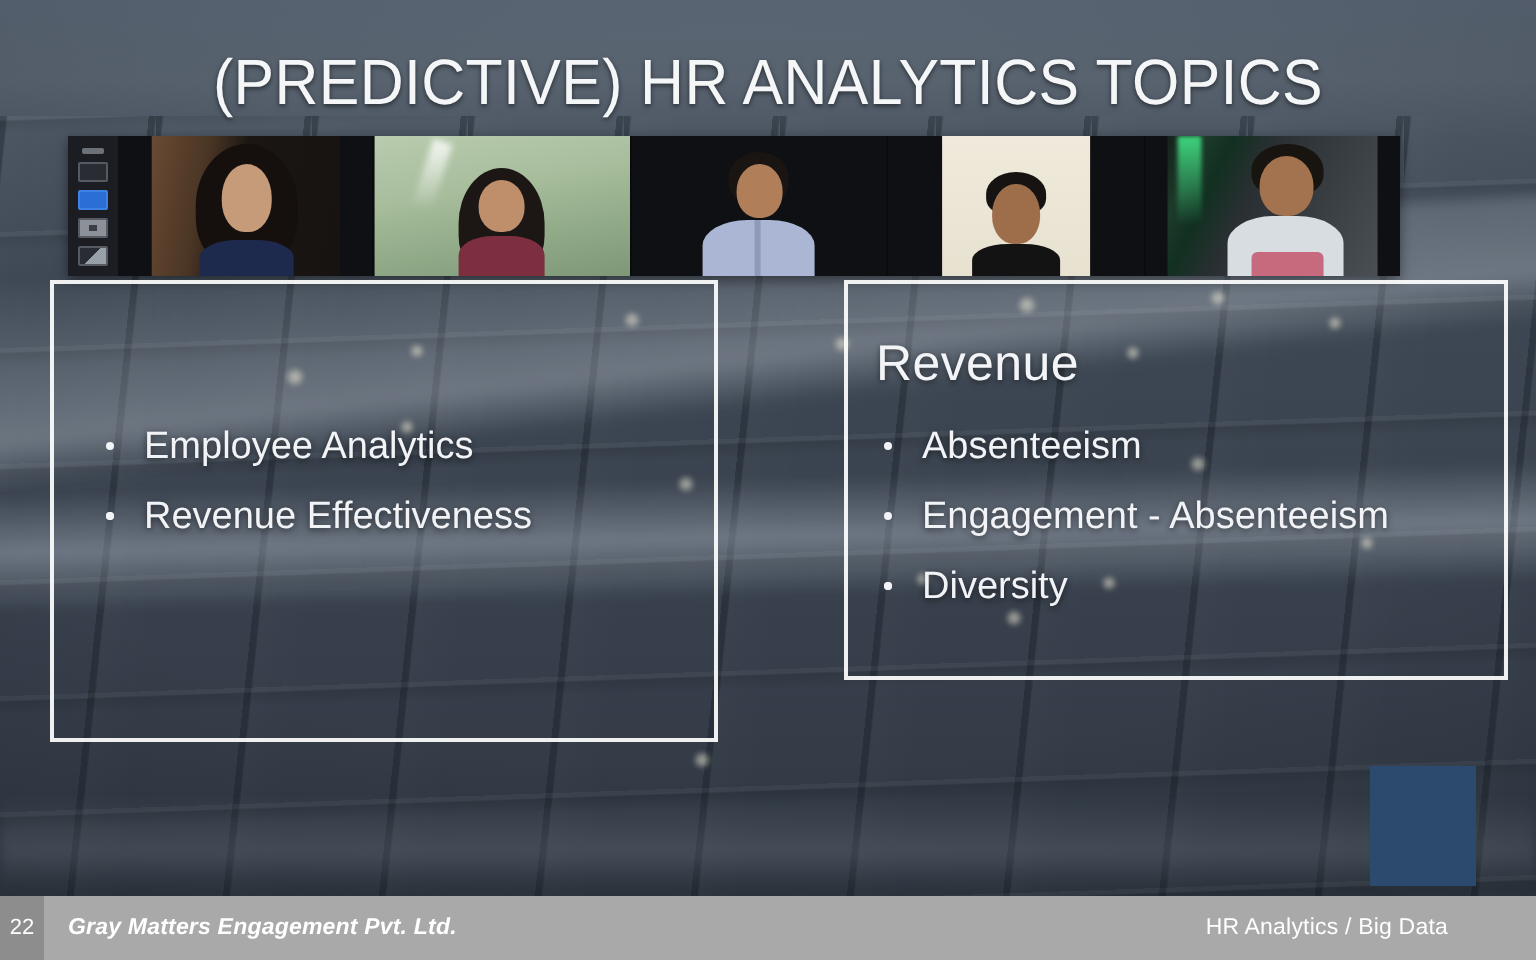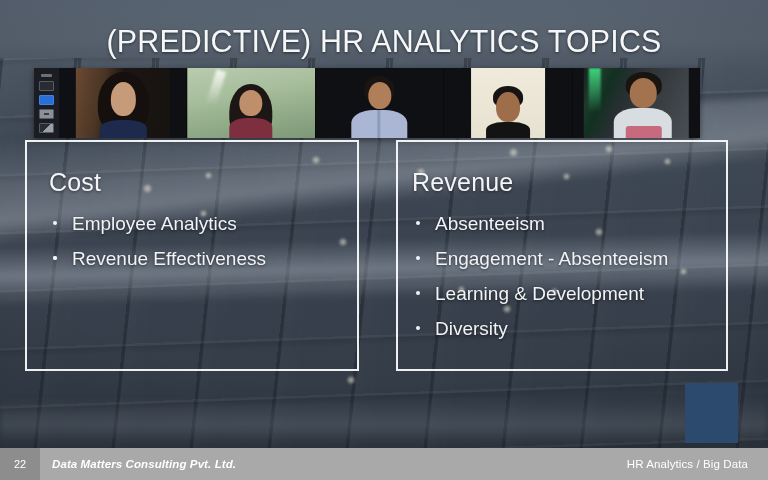--- a/index.html
+++ b/index.html
@@ -177,21 +177,21 @@
   .hair { position: absolute; border-radius: 50% 50% 40% 40%; }
   .torso { position: absolute; border-radius: 40% 40% 4px 4px; }
 
   
   .content-box {
     position: absolute;
     border: 2px solid rgba(255,255,255,.92);
     box-sizing: border-box;
   }
   #box-left  { left: 25px;  top: 140px; width: 334px; height: 231px; }
-  #box-right { left: 396px; top: 140px; width: 332px; height: 231px; }
+  #box-right { left: 422px; top: 140px; width: 332px; height: 200px; }
 
   .col-head {
     position: absolute;
     color: #f2f4f7;
     font-size: 25px;
     font-weight: 400;
     letter-spacing: .2px;
     text-shadow: 0 1px 3px rgba(0,0,0,.5);
     white-space: nowrap;
   }
@@ -238,41 +238,41 @@
   
   #footer {
     position: absolute;
     left: 0; right: 0; bottom: 0;
     height: 32px;
     background: #a9a9a9;
     display: flex;
     align-items: center;
   }
   #page-badge {
-    width: 40px;
+    width: 22px;
     height: 32px;
     background: #8d8d8d;
     color: #ffffff;
     font-size: 11px;
     display: flex;
     align-items: center;
     justify-content: center;
     flex: 0 0 auto;
   }
   #footer-company {
     margin-left: 12px;
     color: #ffffff;
     font-size: 11.5px;
     font-style: italic;
     font-weight: bold;
     letter-spacing: .1px;
   }
   #footer-right {
     margin-left: auto;
-    margin-right: 20px;
+    margin-right: 44px;
     color: #ffffff;
     font-size: 11.5px;
     letter-spacing: .1px;
   }
 </style>
 </head>
 <body>
 
 <div id="slide">
 
@@ -357,39 +357,38 @@
           <div class="head" style="left:44%;top:10px;width:26%;height:30px;background:#a3724e;"></div>
           <div class="torso" style="left:28%;top:40px;width:56%;height:34px;background:#d8dde2;"></div>
           <div style="position:absolute;left:40%;top:58px;width:34%;height:16px;background:#c76a7e;border-radius:3px;"></div>
         </div>
       </div>
 
     </div>
   </div>
 
   <div class="content-box" id="box-left">
-    <div class="col-head">Cost</div>
     <ul class="bullets">
       <li><span class="dot"></span><span>Employee Analytics</span></li>
       <li><span class="dot"></span></li>
       <li><span class="dot"></span><span>Revenue Effectiveness</span></li>
     </ul>
   </div>
 
   <div class="content-box" id="box-right">
     <div class="col-head">Revenue</div>
     <ul class="bullets">
       <li><span class="dot"></span><span>Absenteeism</span></li>
       <li><span class="dot"></span><span>Engagement - Absenteeism</span></li>
-      <li><span class="dot"></span><span>Learning &amp; Development</span></li>
+      <li><span class="dot"></span></li>
       <li><span class="dot"></span><span>Diversity</span></li>
     </ul>
   </div>
 
   <div id="accent-square"></div>
 
   <div id="footer">
     <div id="page-badge">22</div>
-    <div id="footer-company">Data Matters Consulting Pvt. Ltd.</div>
+    <div id="footer-company">Gray Matters Engagement Pvt. Ltd.</div>
     <div id="footer-right">HR Analytics / Big Data</div>
   </div>
 
 </div>
 
 </body></html>

